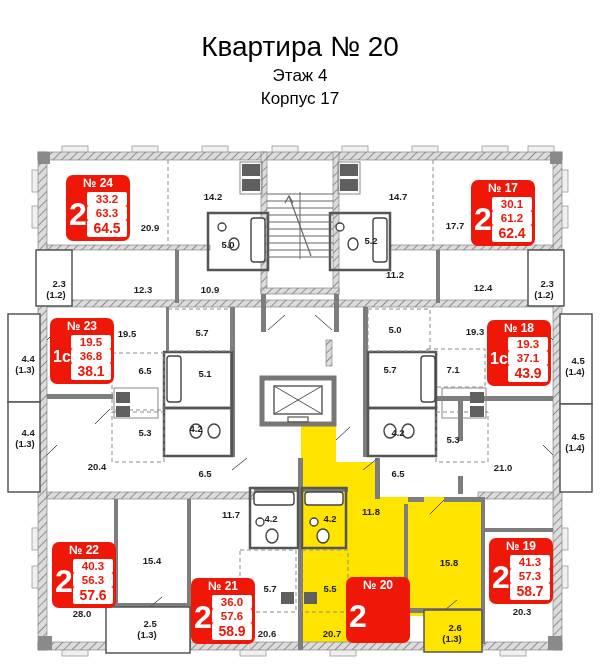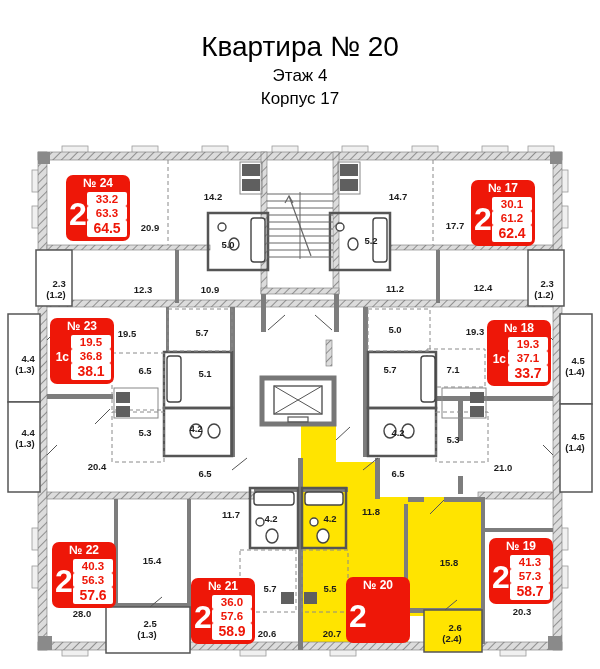--- a/index.html
+++ b/index.html
@@ -9,21 +9,21 @@
   .t1{font-size:28px;line-height:34px;}
   .t2{font-size:17px;line-height:23px;}
   .plan-svg{position:absolute;left:0;top:0;width:600px;height:669px;}
   .rl{position:absolute;transform:translate(-50%,-50%);font-size:9.5px;font-weight:700;
       color:#1c1c1c;white-space:pre-line;text-align:right;line-height:1.2;z-index:4;}
   .ib{position:absolute;width:64px;height:66px;background:var(--red);border-radius:7px;
       color:#fff;z-index:5;padding:1px;box-sizing:border-box;}
   .ib-num{text-align:center;font-size:12px;font-weight:700;height:15px;line-height:15px;}
   .ib-body{display:flex;align-items:center;gap:2px;padding:0 2px;}
   .ib-rooms{font-size:32px;font-weight:700;width:16px;text-align:center;line-height:46px;}
-  .ib.small .ib-rooms{font-size:12px;line-height:46px;text-align:right;}
+  .ib.small .ib-rooms{font-size:16px;line-height:46px;text-align:right;}
   .ib-vals{flex:1;display:flex;flex-direction:column;gap:0;}
   .v{background:#fff;color:var(--red);font-weight:700;text-align:center;border-radius:2px;
      font-size:11.5px;line-height:14px;height:14px;}
   .v3{font-size:14px;line-height:17px;height:17px;}
   .ib.hl .v{background:var(--yellow);}
 </style>
 </head>
 <body>
 
 <div class="screen" style="--red:#ee1708;--yellow:#ffe400;">
@@ -232,21 +232,21 @@
   <div class="rl" style="left:150px;top:228px">20.9</div>
   <div class="rl" style="left:213px;top:197px">14.2</div>
   <div class="rl" style="left:228px;top:245px">5.0</div>
   <div class="rl" style="left:371px;top:241px">5.2</div>
   <div class="rl" style="left:398px;top:197px">14.7</div>
   <div class="rl" style="left:455px;top:226px">17.7</div>
   <div class="rl" style="left:56px;top:289px">2.3
 (1.2)</div>
   <div class="rl" style="left:143px;top:290px">12.3</div>
   <div class="rl" style="left:210px;top:290px">10.9</div>
-  <div class="rl" style="left:395px;top:289px">11.2</div>
+  <div class="rl" style="left:395px;top:275px">11.2</div>
   <div class="rl" style="left:483px;top:288px">12.4</div>
   <div class="rl" style="left:544px;top:289px">2.3
 (1.2)</div>
   <div class="rl" style="left:127px;top:334px">19.5</div>
   <div class="rl" style="left:202px;top:333px">5.7</div>
   <div class="rl" style="left:145px;top:371px">6.5</div>
   <div class="rl" style="left:205px;top:374px">5.1</div>
   <div class="rl" style="left:196px;top:429px">4.2</div>
   <div class="rl" style="left:145px;top:433px">5.3</div>
   <div class="rl" style="left:97px;top:467px">20.4</div>
@@ -275,21 +275,21 @@
   <div class="rl" style="left:82px;top:614px">28.0</div>
   <div class="rl" style="left:147px;top:629px">2.5
 (1.3)</div>
   <div class="rl" style="left:270px;top:589px">5.7</div>
   <div class="rl" style="left:330px;top:589px">5.5</div>
   <div class="rl" style="left:267px;top:634px">20.6</div>
   <div class="rl" style="left:332px;top:634px">20.7</div>
   <div class="rl" style="left:449px;top:563px">15.8</div>
   <div class="rl" style="left:522px;top:612px">20.3</div>
   <div class="rl" style="left:452px;top:633px">2.6
-(2.4)</div>
+(1.3)</div>
 
   <div class="ib" style="left:66px;top:175px">
     <div class="ib-num">№ 24</div>
     <div class="ib-body">
       <div class="ib-rooms">2</div>
       <div class="ib-vals">
         <div class="v">33.2</div>
         <div class="v">63.3</div>
         <div class="v v3">64.5</div>
       </div>
@@ -320,21 +320,21 @@
     </div>
   </div>
 
   <div class="ib small" style="left:487px;top:320px">
     <div class="ib-num">№ 18</div>
     <div class="ib-body">
       <div class="ib-rooms">1с</div>
       <div class="ib-vals">
         <div class="v">19.3</div>
         <div class="v">37.1</div>
-        <div class="v v3">33.7</div>
+        <div class="v v3">43.9</div>
       </div>
     </div>
   </div>
 
   <div class="ib" style="left:52px;top:542px">
     <div class="ib-num">№ 22</div>
     <div class="ib-body">
       <div class="ib-rooms">2</div>
       <div class="ib-vals">
         <div class="v">40.3</div>

